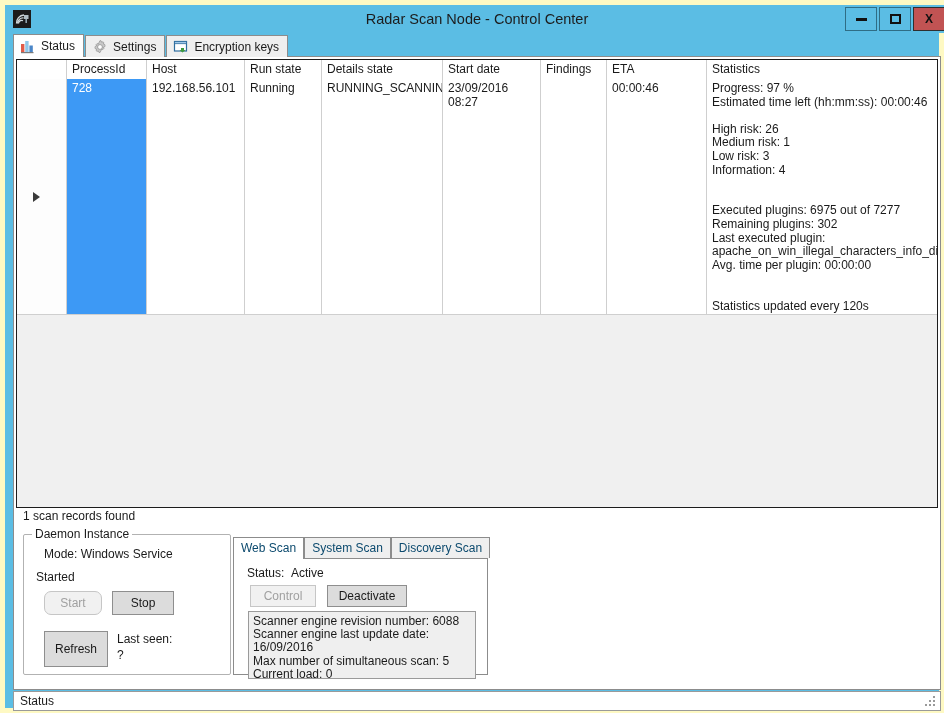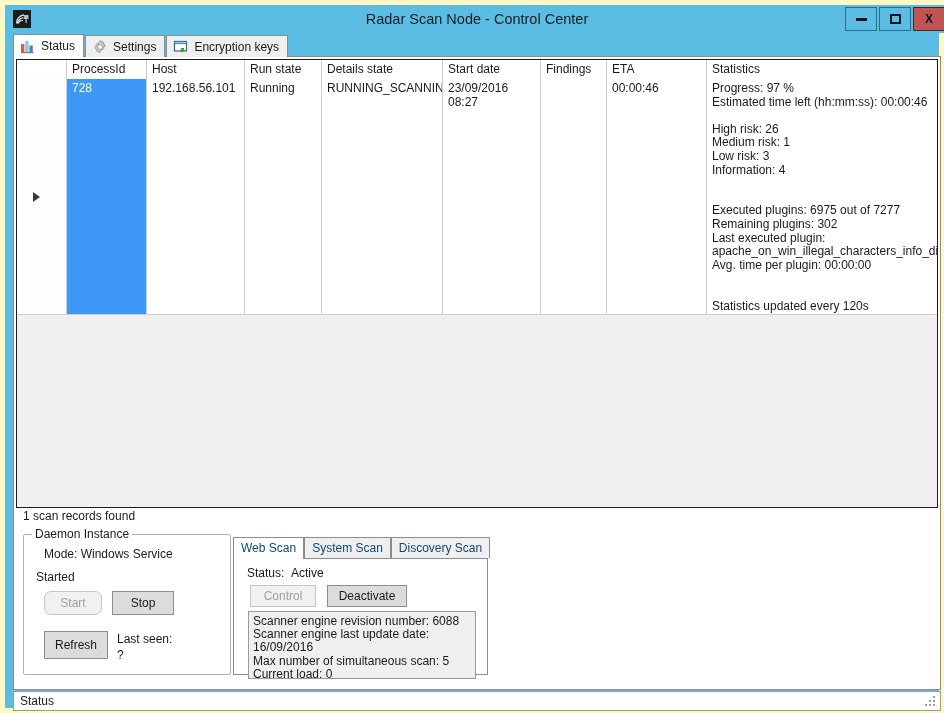--- a/index.html
+++ b/index.html
@@ -375,21 +375,21 @@
     </div>
 
     <div class="records-label">1 scan records found</div>
 
     <div class="groupbox">
       <div class="gb-title">Daemon Instance</div>
       <div class="gb-line" style="left:20px; top:12px;">Mode: Windows Service</div>
       <div class="gb-line" style="left:12px; top:35px;">Started</div>
       <div class="btn disabled" style="left:20px; top:56px; width:58px; height:24px;border-radius:7px;">Start</div>
       <div class="btn" style="left:88px; top:56px; width:62px; height:24px;">Stop</div>
-      <div class="btn" style="left:20px; top:96px; width:64px; height:28px;">Refresh</div>
+      <div class="btn" style="left:20px; top:96px; width:64px; height:36px;">Refresh</div>
       <div class="gb-line" style="left:93px; top:97px;">Last seen:</div>
       <div class="gb-line" style="left:93px; top:113px;">?</div>
     </div>
 
     <div class="btabs">
       <div class="btabs-strip">
         <div class="btab active">Web Scan</div>
         <div class="btab">System Scan</div>
         <div class="btab">Discovery Scan</div>
       </div>

